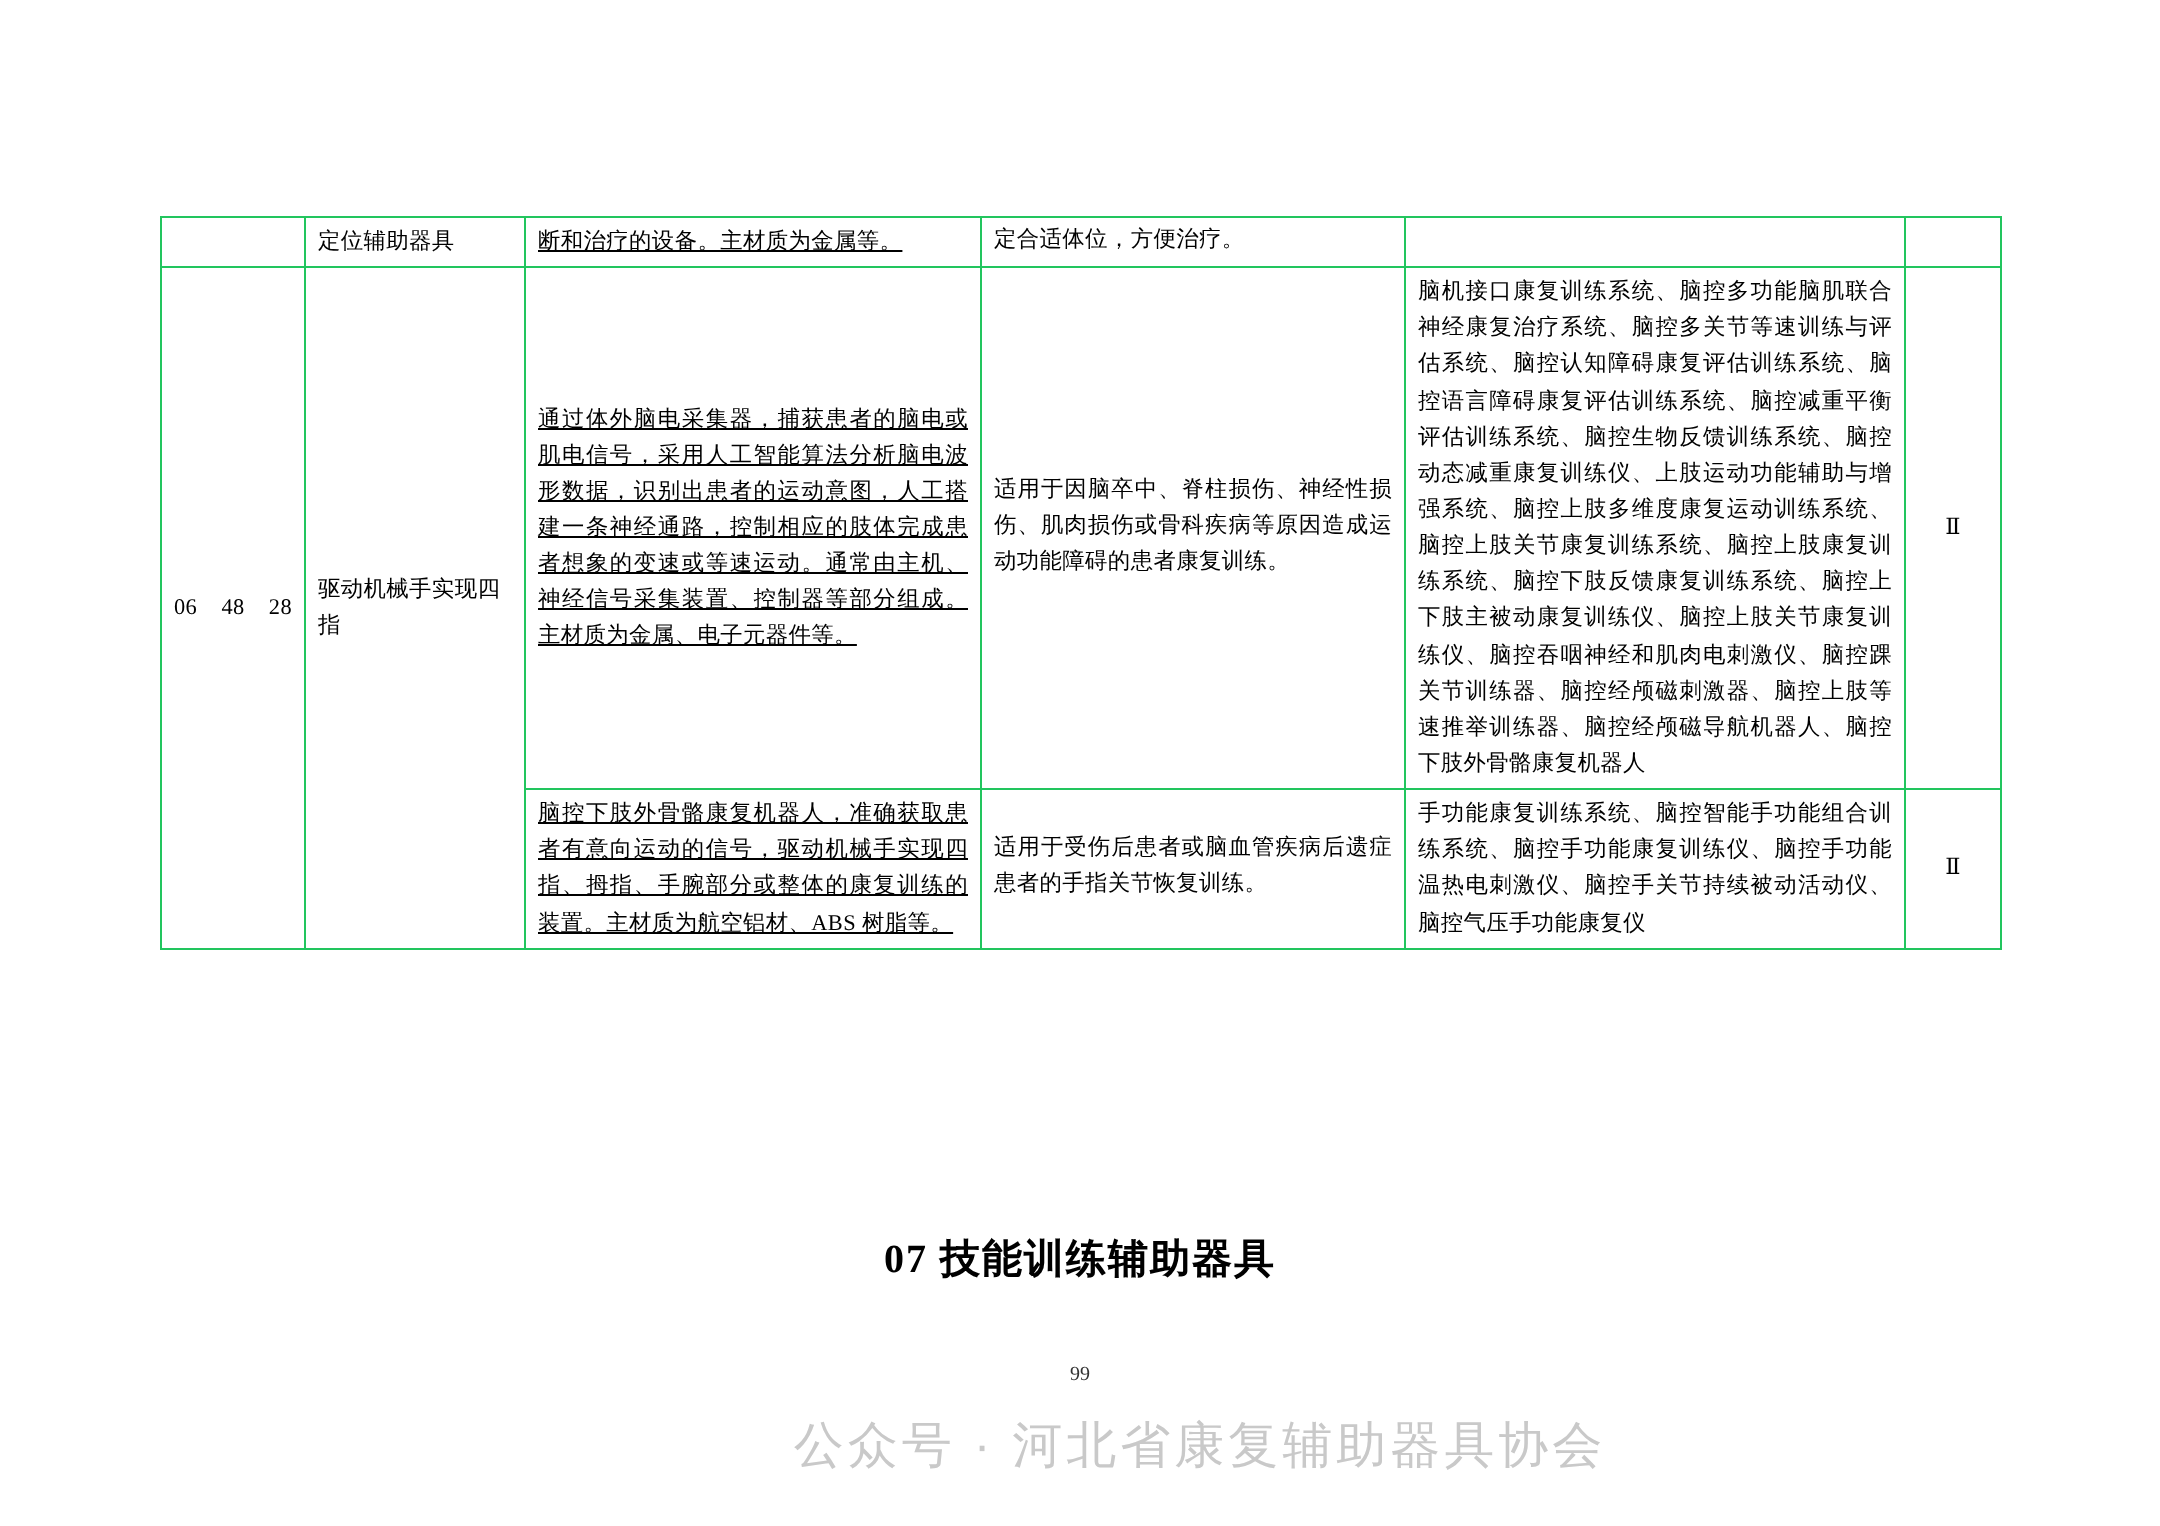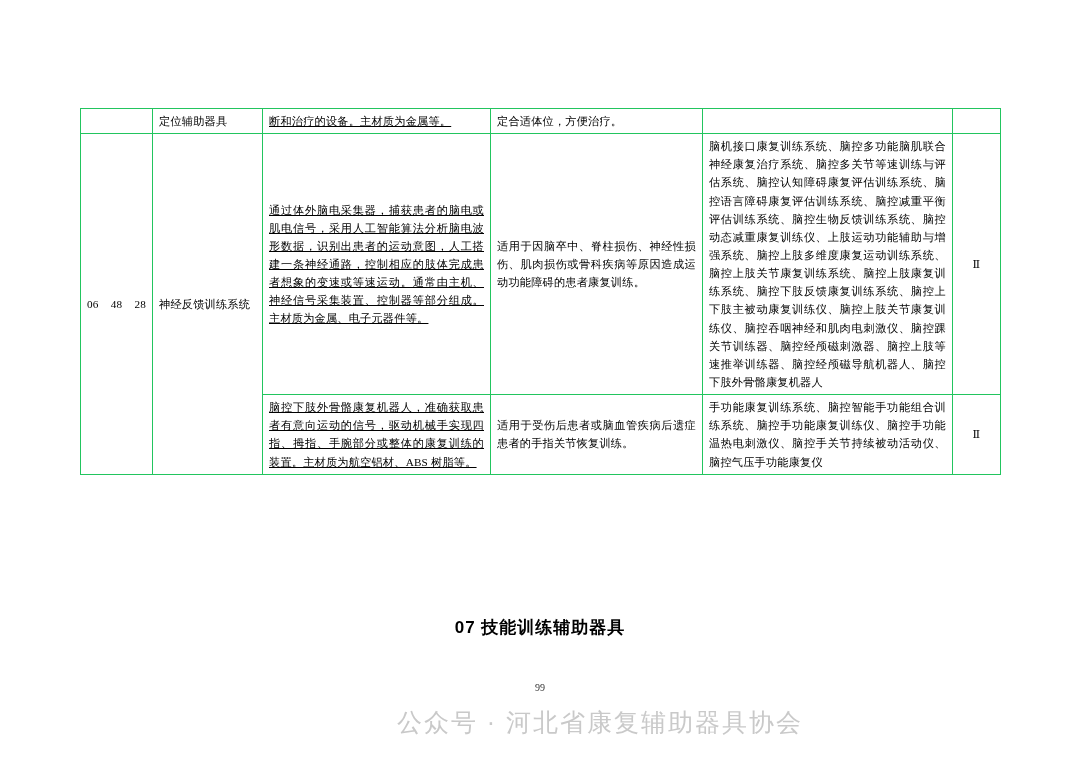--- a/index.html
+++ b/index.html
@@ -41,35 +41,35 @@
   col.c-code   { width: 72px; }
   col.c-name   { width: 110px; }
   col.c-desc   { width: 228px; }
   col.c-use    { width: 212px; }
   col.c-prod   { width: 250px; }
   col.c-level  { width: 48px; }
 
   td.code      { text-align: justify; text-align-last: justify; vertical-align: middle; }
   td.name      { vertical-align: middle; }
   td.desc      { vertical-align: middle; text-align: justify; text-decoration: underline; }
-  td.use       { vertical-align: middle; text-align: justify; }
+  td.use       { vertical-align: middle; text-align: justify; font-family: Liberation Mono, monospace; }
   td.prod      { vertical-align: top; text-align: justify; padding-top: 5px; }
   td.level     { text-align: center; vertical-align: middle; }
   td.top-row   { vertical-align: middle; }
 
   .section-title {
     position: absolute;
     left: 0;
     top: 616px;
     width: 1080px;
     text-align: center;
-    font-size: 17px;
+    font-size: 20px;
     font-weight: bold;
     letter-spacing: 1px;
-    font-family: Liberation Sans, sans-serif;
+    font-family: Liberation Serif, serif;
   }
   .page-number {
     position: absolute;
     left: 0;
     top: 682px;
     width: 1080px;
     text-align: center;
     font-size: 10px;
     color: #333333;
   }
@@ -108,21 +108,21 @@
       <tr>
         <td class="code top-row"></td>
         <td class="name top-row">定位辅助器具</td>
         <td class="desc top-row">断和治疗的设备。主材质为金属等。</td>
         <td class="use top-row">定合适体位，方便治疗。</td>
         <td class="prod top-row"></td>
         <td class="level top-row"></td>
       </tr>
       <tr>
         <td class="code" rowspan="2">06 48 28</td>
-        <td class="name" rowspan="2">神经反馈训练系统</td>
+        <td class="name" rowspan="2">驱动机械手实现四指</td>
         <td class="desc">通过体外脑电采集器，捕获患者的脑电或肌电信号，采用人工智能算法分析脑电波形数据，识别出患者的运动意图，人工搭建一条神经通路，控制相应的肢体完成患者想象的变速或等速运动。通常由主机、神经信号采集装置、控制器等部分组成。主材质为金属、电子元器件等。</td>
         <td class="use">适用于因脑卒中、脊柱损伤、神经性损伤、肌肉损伤或骨科疾病等原因造成运动功能障碍的患者康复训练。</td>
         <td class="prod">脑机接口康复训练系统、脑控多功能脑肌联合神经康复治疗系统、脑控多关节等速训练与评估系统、脑控认知障碍康复评估训练系统、脑控语言障碍康复评估训练系统、脑控减重平衡评估训练系统、脑控生物反馈训练系统、脑控动态减重康复训练仪、上肢运动功能辅助与增强系统、脑控上肢多维度康复运动训练系统、脑控上肢关节康复训练系统、脑控上肢康复训练系统、脑控下肢反馈康复训练系统、脑控上下肢主被动康复训练仪、脑控上肢关节康复训练仪、脑控吞咽神经和肌肉电刺激仪、脑控踝关节训练器、脑控经颅磁刺激器、脑控上肢等速推举训练器、脑控经颅磁导航机器人、脑控下肢外骨骼康复机器人</td>
         <td class="level">Ⅱ</td>
       </tr>
       <tr>
         <td class="desc">脑控下肢外骨骼康复机器人，准确获取患者有意向运动的信号，驱动机械手实现四指、拇指、手腕部分或整体的康复训练的装置。主材质为航空铝材、ABS 树脂等。</td>
         <td class="use">适用于受伤后患者或脑血管疾病后遗症患者的手指关节恢复训练。</td>
         <td class="prod">手功能康复训练系统、脑控智能手功能组合训练系统、脑控手功能康复训练仪、脑控手功能温热电刺激仪、脑控手关节持续被动活动仪、脑控气压手功能康复仪</td>
         <td class="level">Ⅱ</td>

